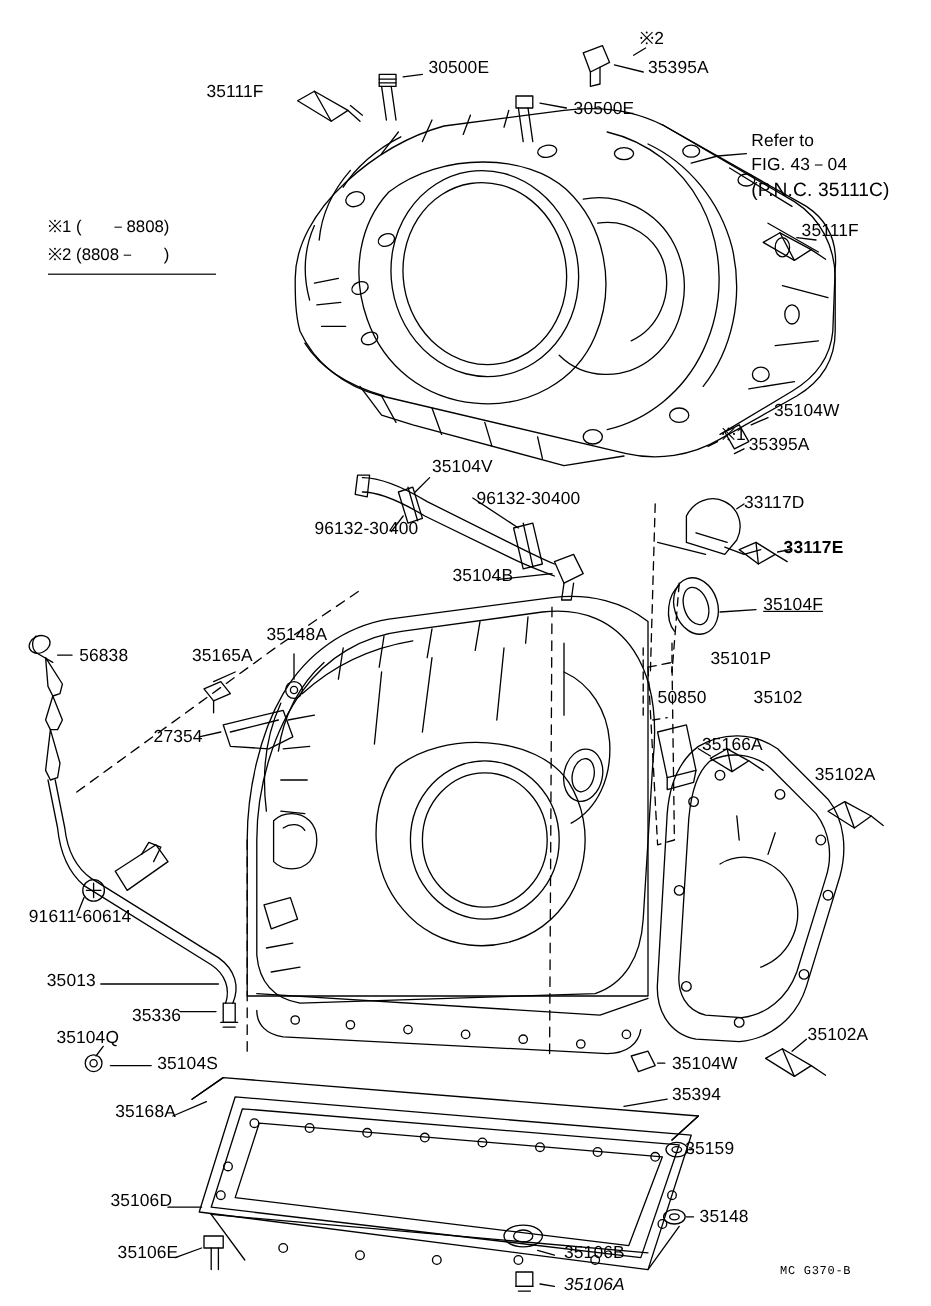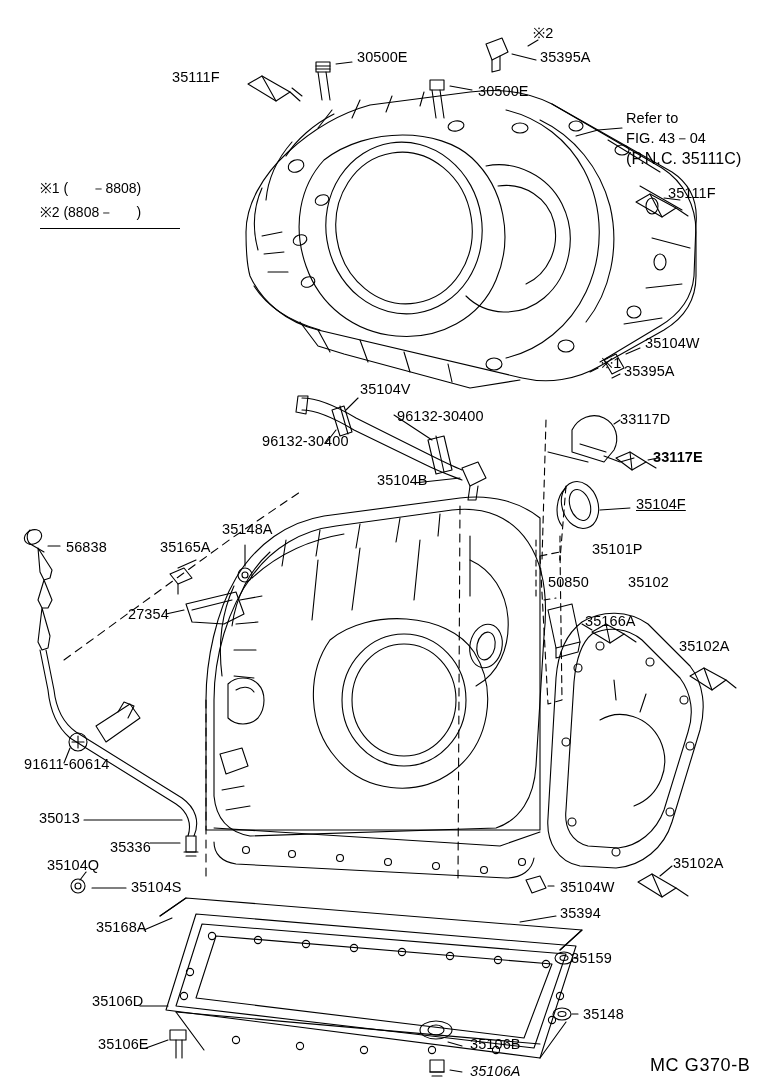--- a/index.html
+++ b/index.html
@@ -25,22 +25,23 @@
     font-size:14px;
     white-space:pre;
     line-height:1.25;
   }
   .note-rule{
     position:absolute;
     border-bottom:1.4px solid #000;
   }
   .footer{
     position:absolute;
-    font-size:18px;
+    font-size:10px;
     letter-spacing:0.6px;
+    font-family:Liberation Mono, monospace;
   }
 </style>
 </head>
 <body>
 
 <div id="sheet">
 
   <svg id="art" viewBox="0 0 776 1088" xmlns="http://www.w3.org/2000/svg">
     <g fill="none" stroke="#000" stroke-width="1.1" stroke-linejoin="round" stroke-linecap="round">
 

